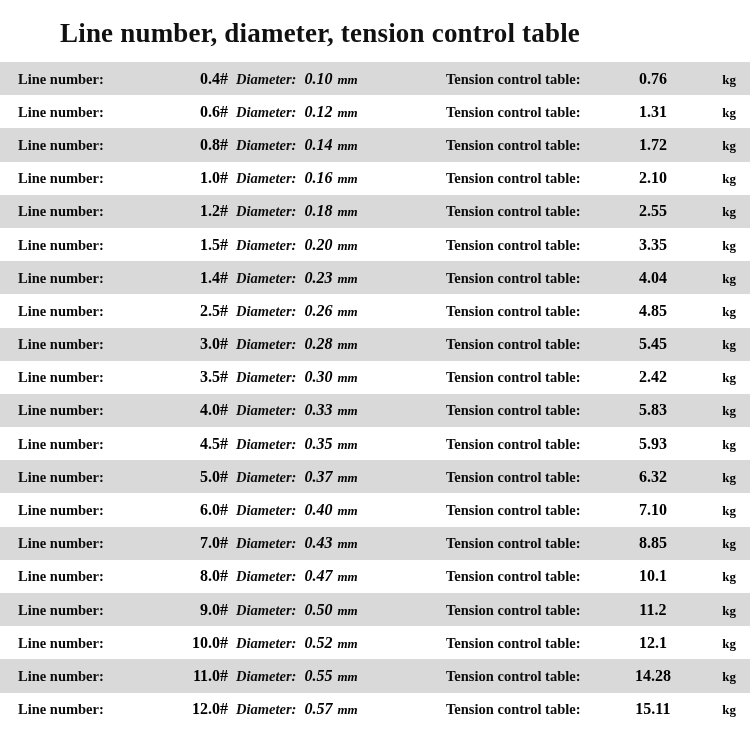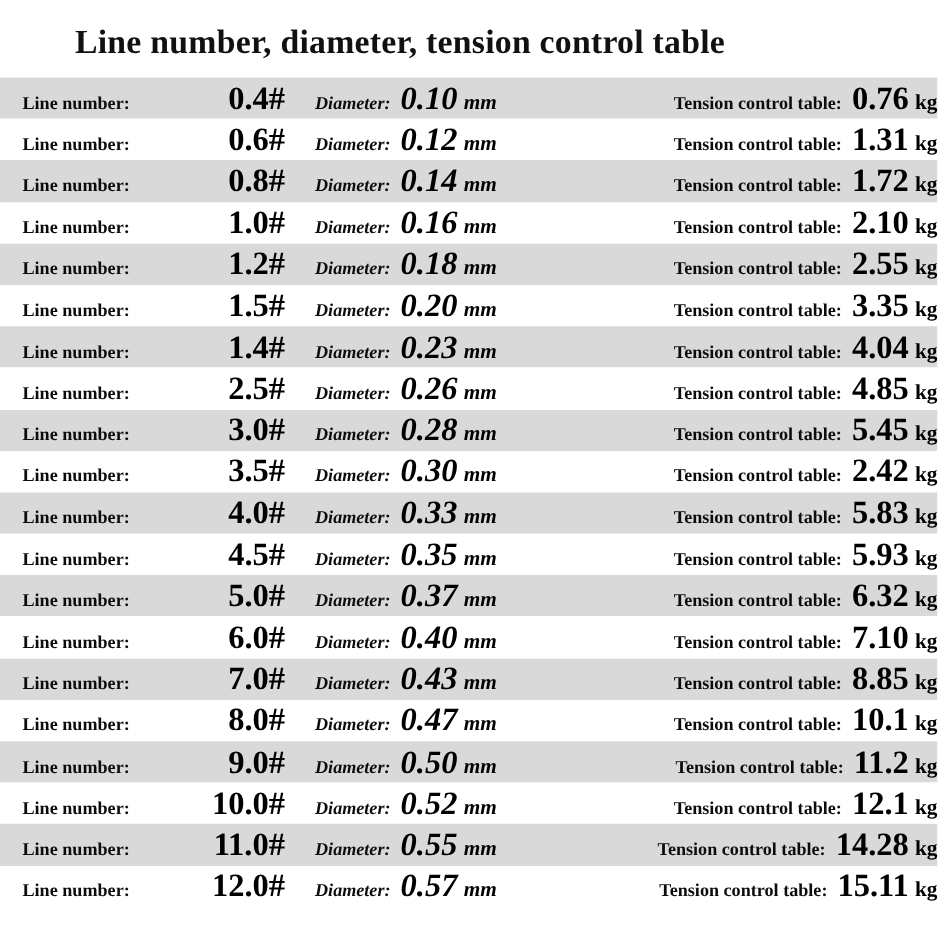--- a/index.html
+++ b/index.html
@@ -35,22 +35,21 @@
     width: 750px;
     display: flex;
     flex-direction: column;
   }
   .row {
     display: flex;
     align-items: center;
     height: 33.2px;
     box-sizing: border-box;
     padding-left: 18px;
-    padding-right: 0;
-    gap: 16px;
+    padding-right: 14px;
   }
   .row.shaded {
     background: #d9d9d9;
   }
   .row.plain {
     background: #ffffff;
   }
   .cell {
     display: flex;
     align-items: baseline;
@@ -58,49 +57,49 @@
   }
   .lbl {
     font-family: "Liberation Serif", serif;
     font-weight: bold;
     font-size: 14.5px;
     color: #0c0c0c;
   }
   .val {
     font-family: "Liberation Serif", serif;
     font-weight: bold;
-    font-size: 26px;
+    font-size: 16px;
     color: #000000;
     margin-left: 7px;
   }
   .unit {
     font-family: "Liberation Serif", serif;
     font-weight: bold;
-    font-size: 17px;
+    font-size: 13px;
     color: #000000;
     margin-left: 5px;
   }
   .c-line {
     width: 210px;
   }
   .c-line .val {
     margin-left: auto;
   }
   .c-dia {
     width: 210px;
     margin-left: 8px;
     font-style: italic;
   }
   .c-dia .val {
     margin-left: 8px;
     text-align: right;
   }
   .c-ten {
     flex: 1;
-    justify-content: flex-end;
+    justify-content: space-between;
   }
   .c-ten .val {
     margin-left: 8px;
   }
 </style>
 </head>
 <body>
 
 <div class="page">
 

